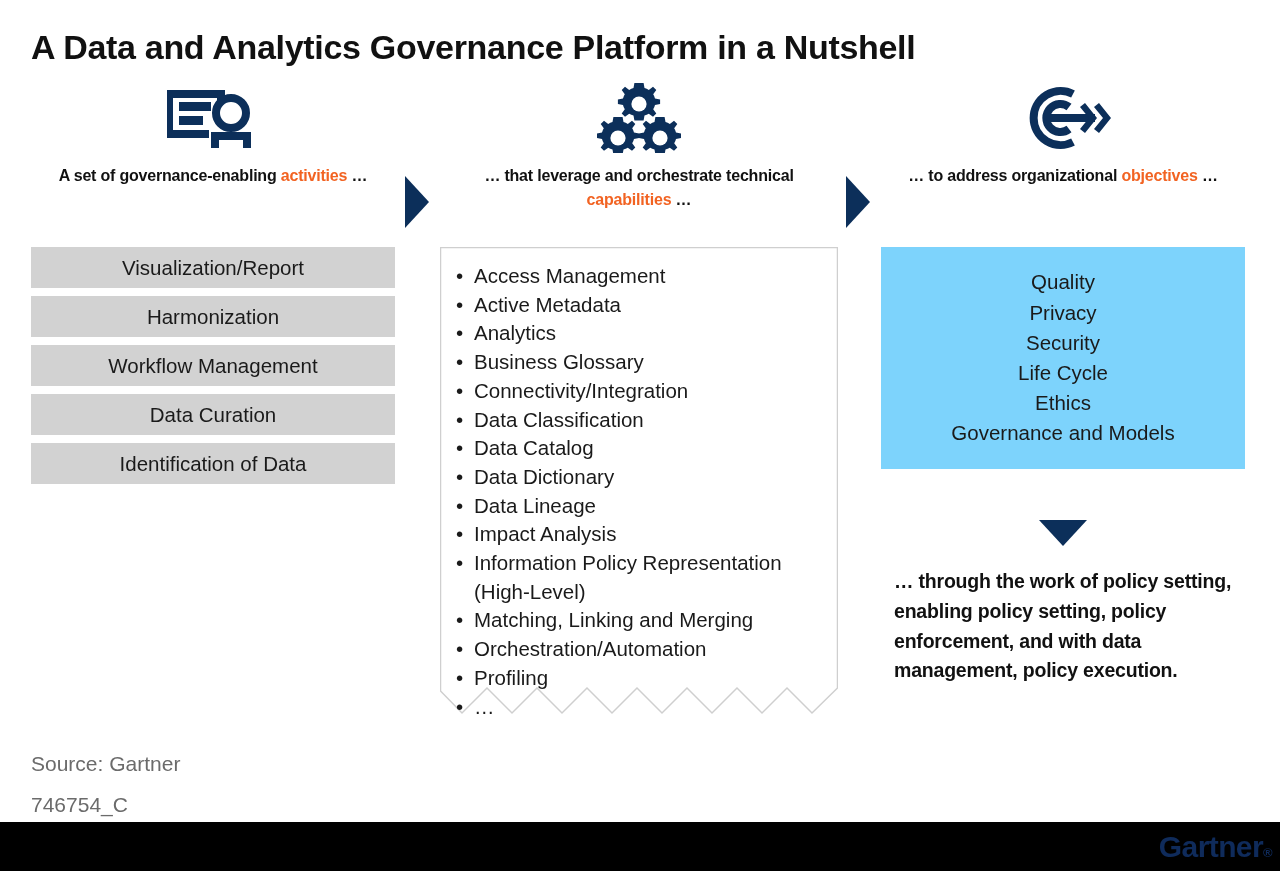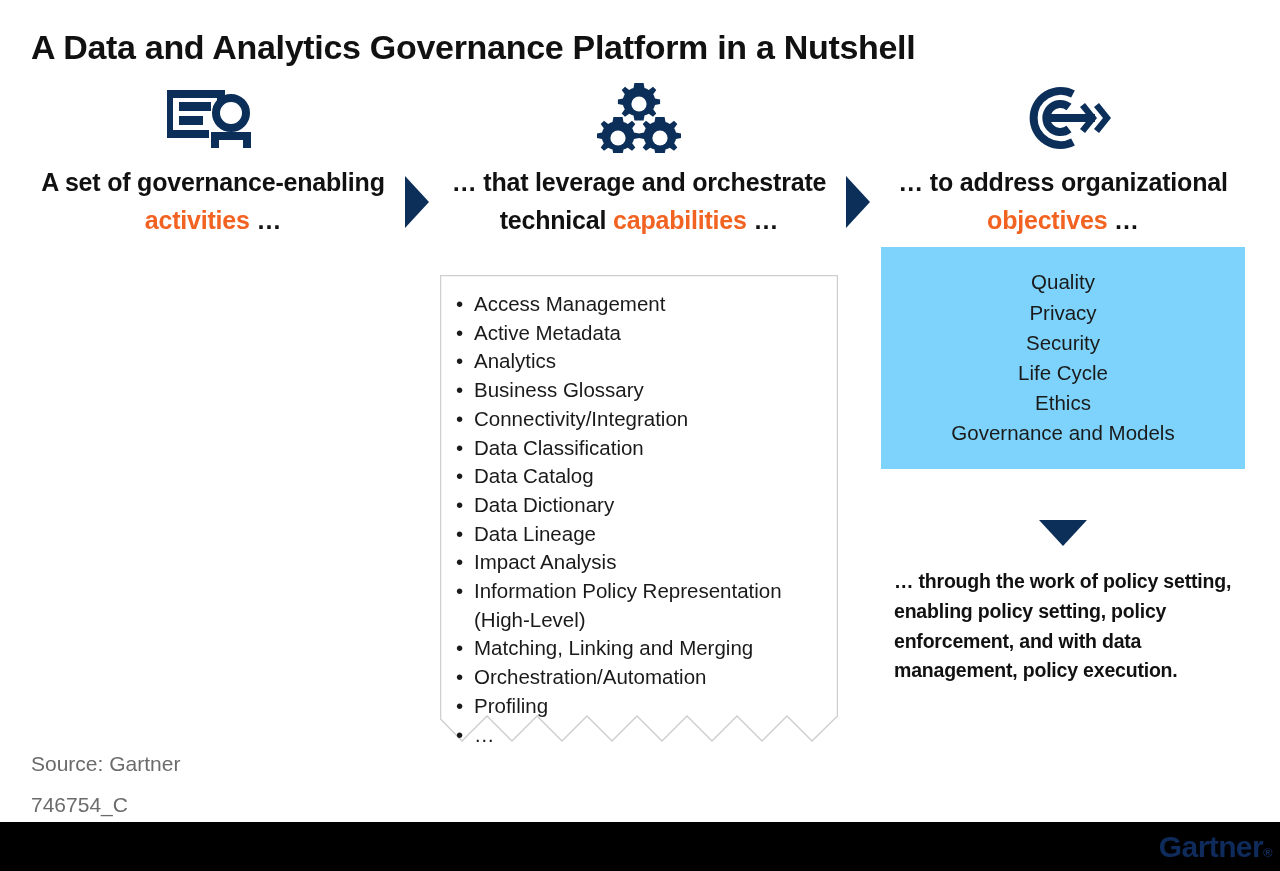--- a/index.html
+++ b/index.html
@@ -44,21 +44,21 @@
 
   .icon-wrap {
     height: 72px;
     display: flex;
     align-items: center;
     justify-content: center;
   }
 
   .col-head {
     text-align: center;
-    font-size: 25px;
+    font-size: 16px;
     font-weight: bold;
     color: #111111;
     line-height: 1.5;
     margin-top: 10px;
     letter-spacing: -0.2px;
   }
   .hl { color: #f26322; }
 
   
   .tri-right {
@@ -100,21 +100,20 @@
     margin-bottom: 8px;
   }
 
   
   .torn-box {
     position: absolute;
     left: 440px;
     top: 247px;
     width: 476px;
     height: 476px;
-    margin-top: 28px;
   }
   .torn-svg {
     position: absolute;
     left: 0; top: 0;
     width: 398px;
     height: 476px;
   }
   .torn-list {
     position: absolute;
     left: 0; top: 0;
@@ -219,20 +218,27 @@
         <rect x="16" y="30" width="24" height="9" fill="#0c2f5a"></rect>
         <circle cx="68" cy="27" r="15" fill="none" stroke="#0c2f5a" stroke-width="8"></circle>
         <path d="M48 46 H88 V62 H80 V54 H56 V62 H48 Z" fill="#0c2f5a"></path>
       </svg>
     </div>
     <div class="col-head">
       <span>A set of governance-enabling </span><span class="hl">activities</span><span> …</span>
     </div>
   </div>
 
+  <div class="bars">
+    <div class="bar">Visualization/Report</div>
+    <div class="bar">Harmonization</div>
+    <div class="bar">Workflow Management</div>
+    <div class="bar">Data Curation</div>
+    <div class="bar">Identification of Data</div>
+  </div>
 
   <div class="tri-right tri-1"></div>
 
   <div class="col col-mid">
     <div class="icon-wrap">
       <svg width="84" height="70" viewBox="0 0 84 70" aria-hidden="true">
         <g fill="#0c2f5a">
           <path d="M42 0 l4.6 0 0.9 5.1 a13 13 0 0 1 4.3 1.8 l4.2-3.1 3.3 3.3 -3.1 4.2 a13 13 0 0 1 1.8 4.3 l5.1 0.9 0 4.6 -5.1 0.9 a13 13 0 0 1-1.8 4.3 l3.1 4.2 -3.3 3.3 -4.2-3.1 a13 13 0 0 1-4.3 1.8 l-0.9 5.1 -4.6 0 -4.6 0 -0.9-5.1 a13 13 0 0 1-4.3-1.8 l-4.2 3.1 -3.3-3.3 3.1-4.2 a13 13 0 0 1-1.8-4.3 l-5.1-0.9 0-4.6 5.1-0.9 a13 13 0 0 1 1.8-4.3 l-3.1-4.2 3.3-3.3 4.2 3.1 a13 13 0 0 1 4.3-1.8 l0.9-5.1 Z"></path>
           <circle cx="42" cy="21" r="7.6" fill="#ffffff"></circle>
           <path d="M21 34 l4.6 0 0.9 5.1 a13 13 0 0 1 4.3 1.8 l4.2-3.1 3.3 3.3 -3.1 4.2 a13 13 0 0 1 1.8 4.3 l5.1 0.9 0 4.6 -5.1 0.9 a13 13 0 0 1-1.8 4.3 l3.1 4.2 -3.3 3.3 -4.2-3.1 a13 13 0 0 1-4.3 1.8 l-0.9 5.1 -4.6 0 -4.6 0 -0.9-5.1 a13 13 0 0 1-4.3-1.8 l-4.2 3.1 -3.3-3.3 3.1-4.2 a13 13 0 0 1-1.8-4.3 l-5.1-0.9 0-4.6 5.1-0.9 a13 13 0 0 1 1.8-4.3 l-3.1-4.2 3.3-3.3 4.2 3.1 a13 13 0 0 1 4.3-1.8 l0.9-5.1 Z"></path>

